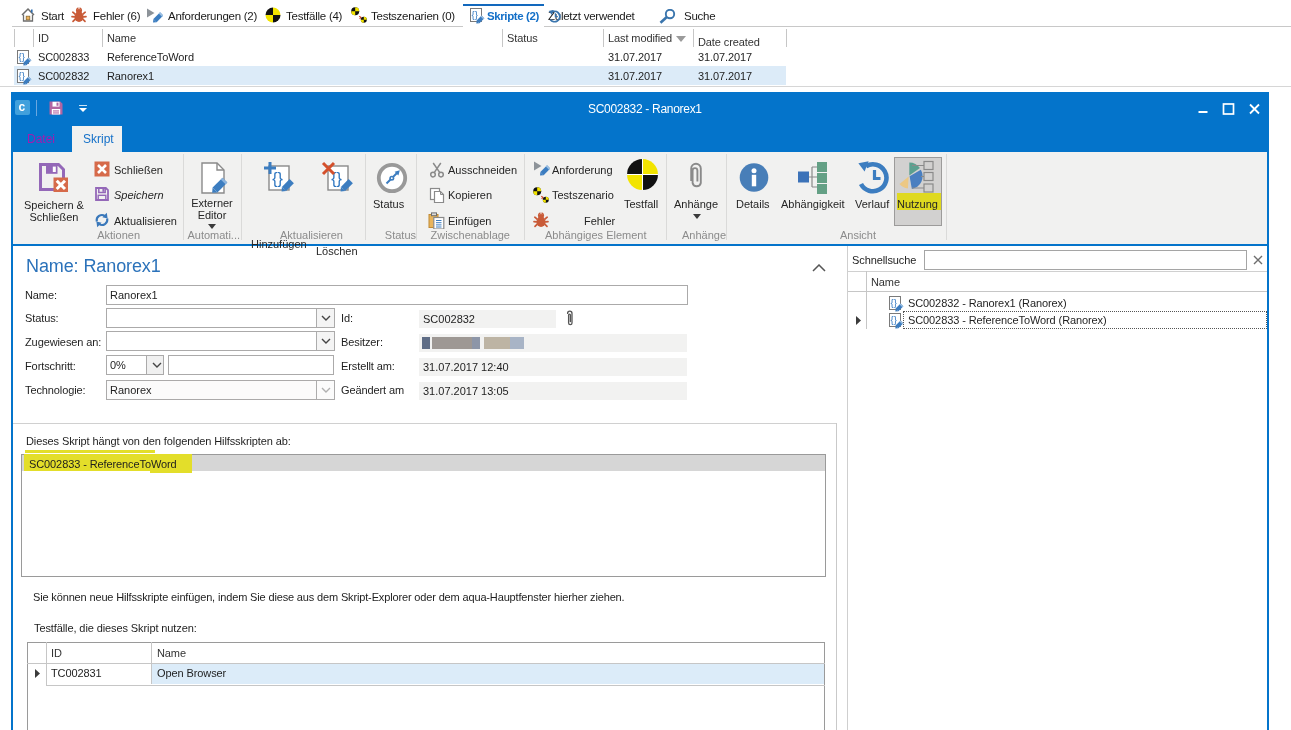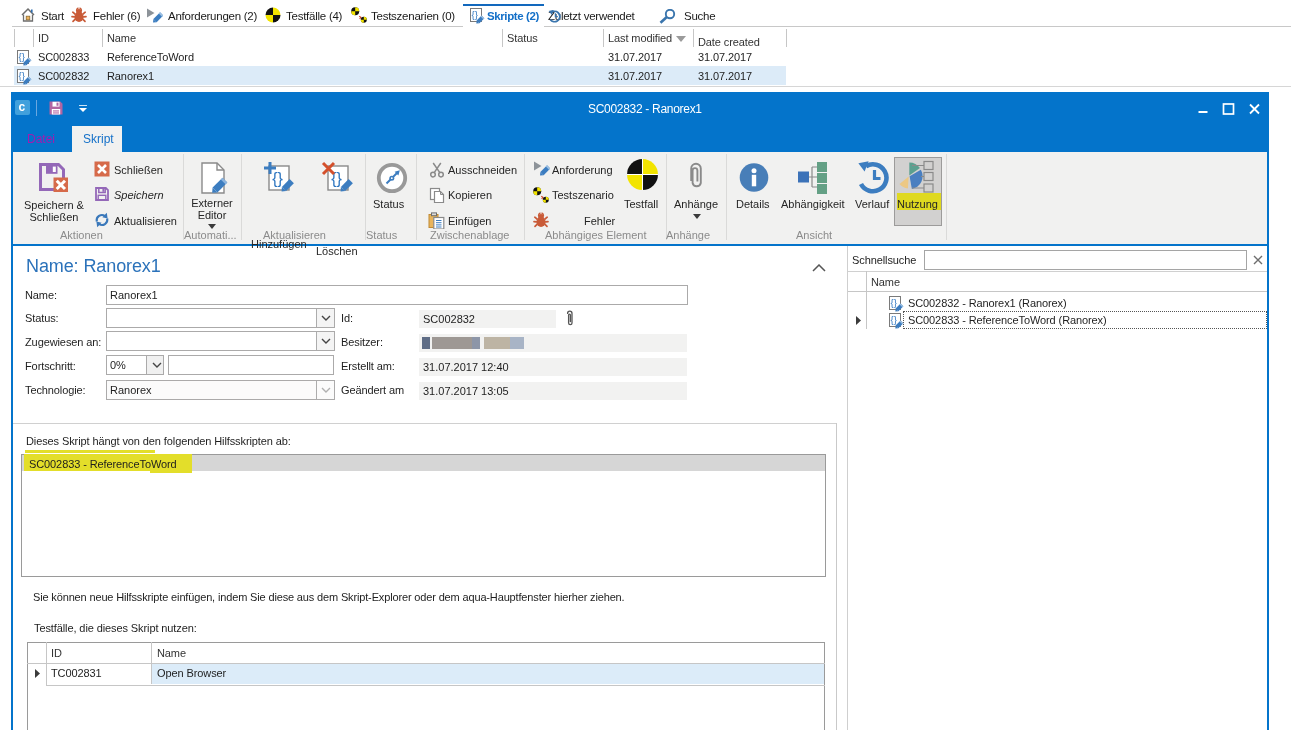--- a/index.html
+++ b/index.html
@@ -1,21 +1,21 @@
 <!DOCTYPE html>
 <html><head>
 <meta charset="utf-8">
 <style>
 * { margin:0; padding:0; box-sizing:border-box; }
 html,body { width:1291px; height:730px; background:#fff; font-family:"Liberation Sans", sans-serif; overflow:hidden; }
 body { position:relative; font-size:11px; color:#1e1e1e; }
 .abs { position:absolute; }
 .tabtext { font-size:11.5px; letter-spacing:-0.25px; color:#1a1a1a; white-space:nowrap; }
 .lbl { font-size:11px; letter-spacing:-0.1px; color:#1e1e1e; white-space:nowrap; }
-.gcap { font-size:11px; color:#8b8b8b; text-align:left; white-space:nowrap; }
+.gcap { font-size:11px; color:#8b8b8b; text-align:right; white-space:nowrap; }
 .btxt { font-size:11px; color:#252525; text-align:center; white-space:nowrap; line-height:12px; }
 .sep { position:absolute; width:1px; background:#dadad9; top:154px; height:86px; }
 .field { position:absolute; border:1px solid #abaaaa; background:#fff; height:20px; font-size:11px; line-height:18px; padding-left:3px; }
 .ro { position:absolute; background:#f2f2f1; height:18px; font-size:11px; line-height:18px; padding-left:4px; }
 .combobtn { position:absolute; right:0; top:0; width:18px; height:18px; border-left:1px solid #acacac; background:#f4f4f4; }
 </style>
 </head>
 <body>
 
 <div class="abs" style="left:0;top:0;width:1291px;height:27px;background:#fff;"></div>

